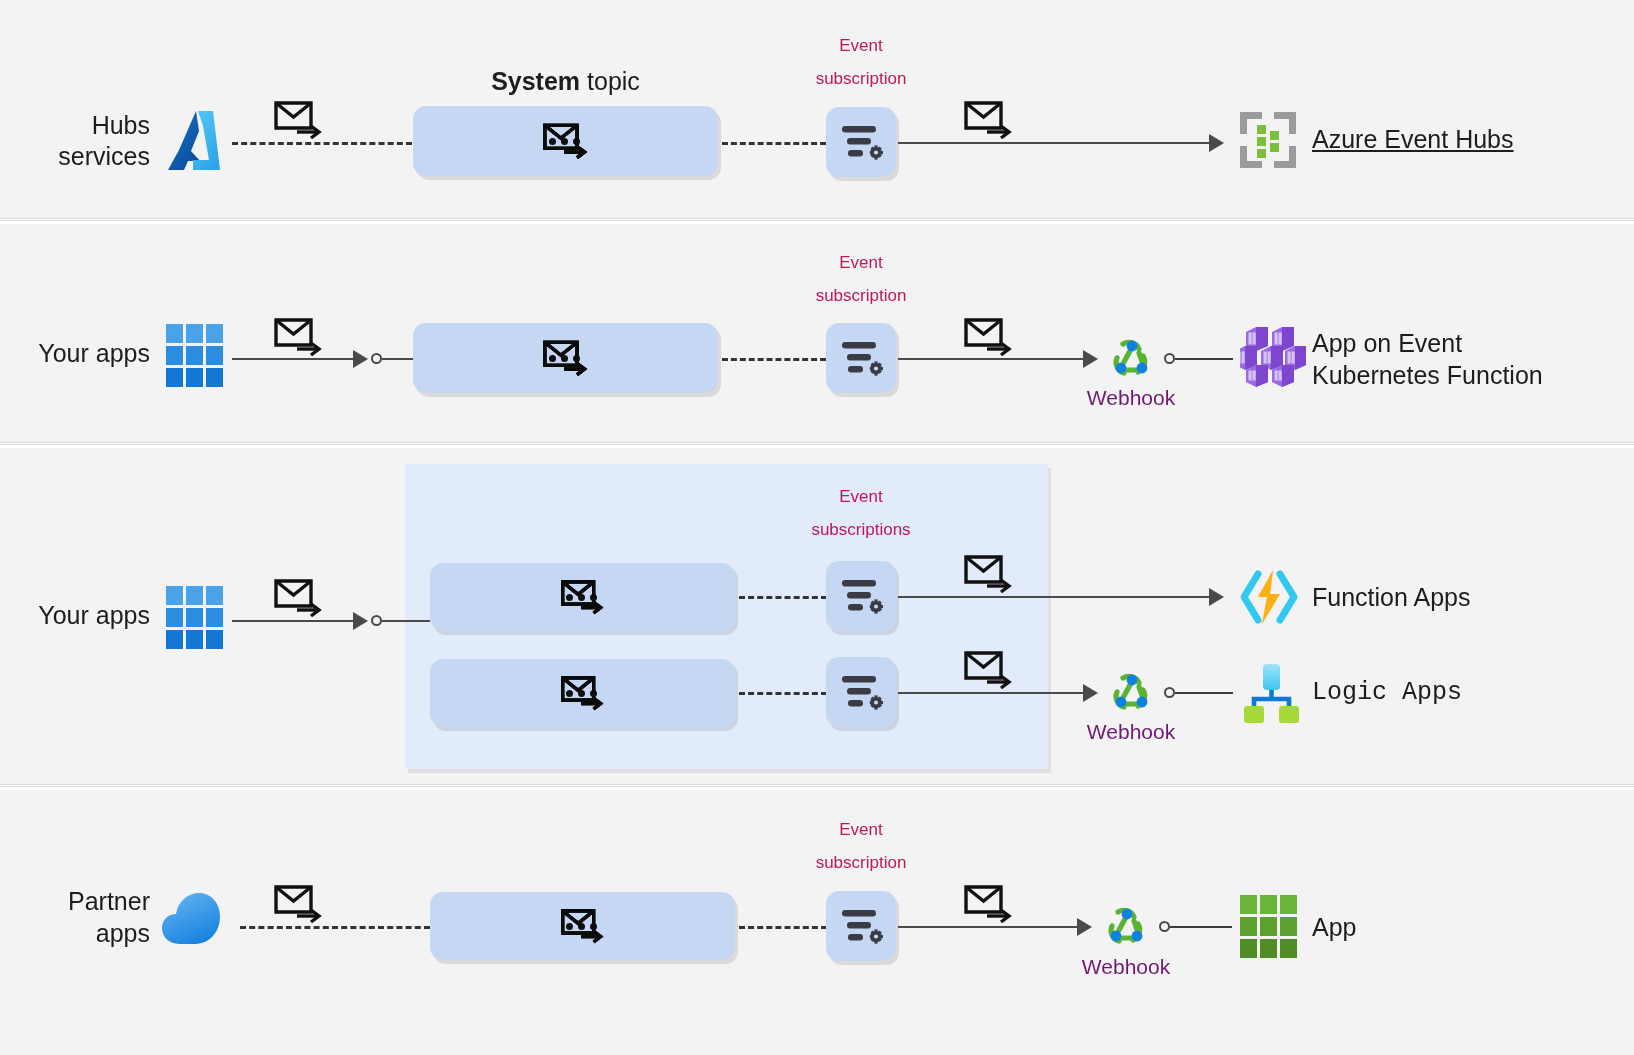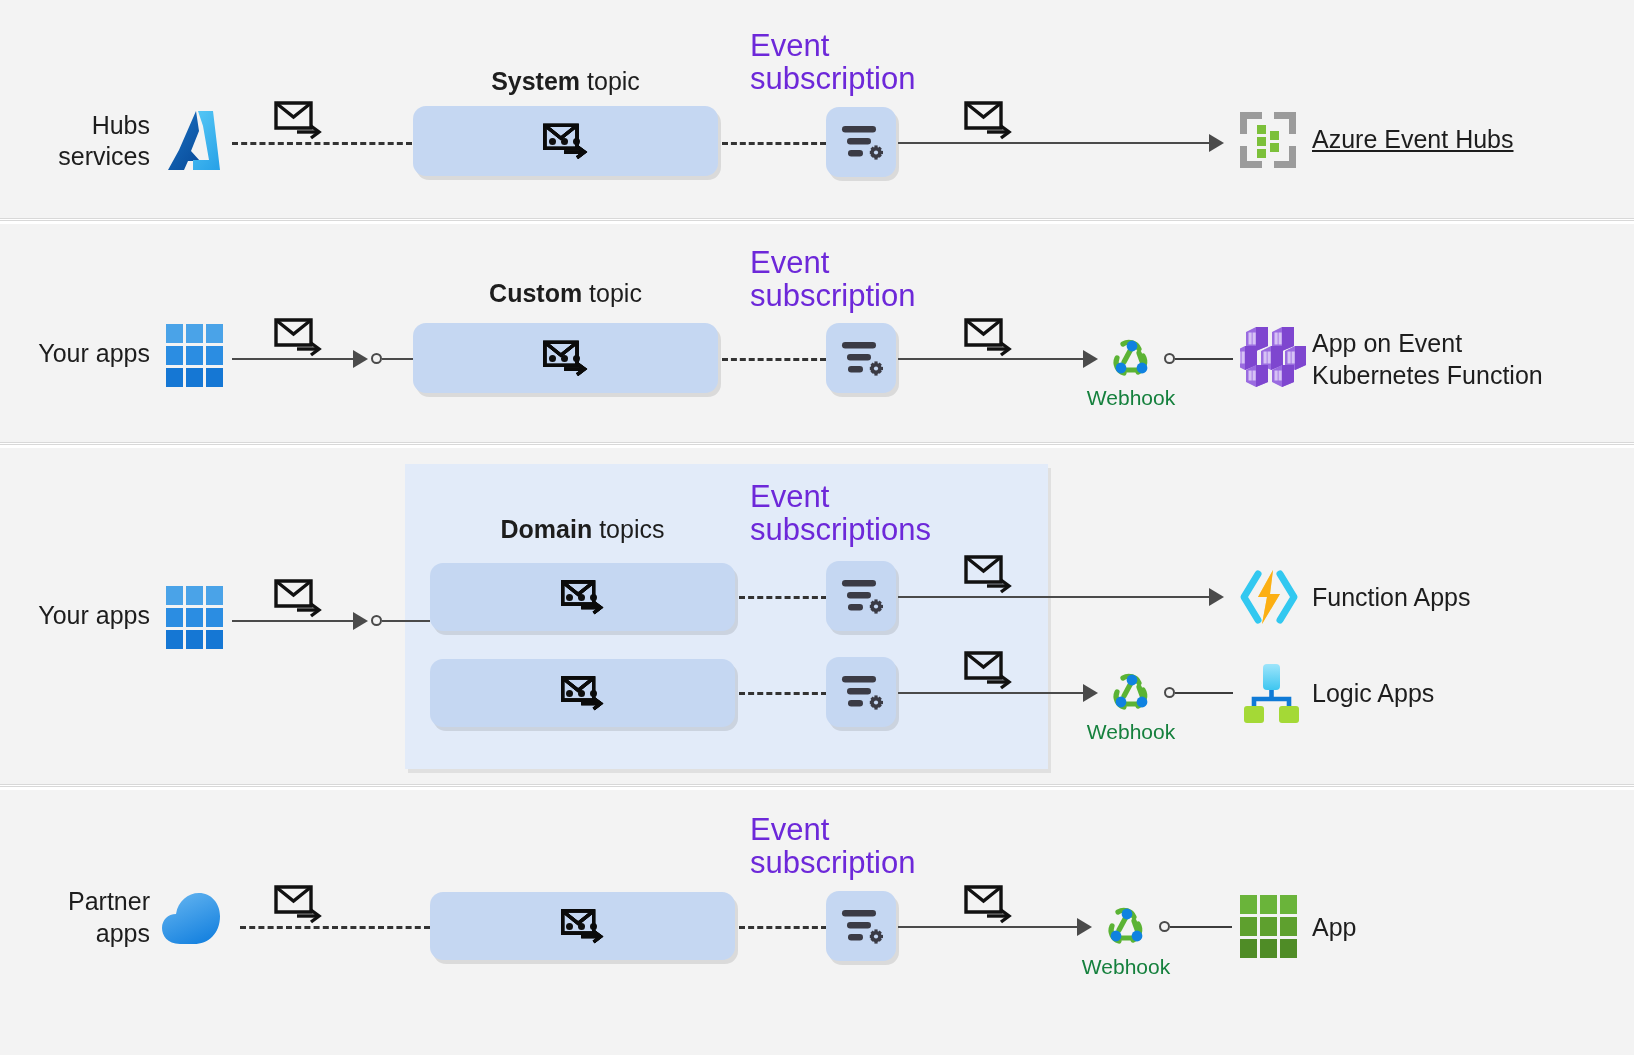--- a/index.html
+++ b/index.html
@@ -27,22 +27,22 @@
   #sep-1{top:218px;}
   #sep-2{top:442px;}
   #sep-3{top:784px;}
 
   
   .lbl{position:absolute;font-size:25px;line-height:30px;color:#1d1d1d;white-space:nowrap;}
   .lbl.right{text-align:right;}
   .topic-title{position:absolute;font-size:25px;line-height:30px;white-space:nowrap;text-align:center;}
   .topic-title b{font-weight:bold;}
   .topic-title span{font-weight:normal;}
-  .sub-title{position:absolute;font-size:31px;line-height:31px;text-align:left;white-space:nowrap;color:#6d28d9;}
-  .webhook-lbl{position:absolute;font-size:21px;color:#15803d;text-align:center;white-space:nowrap;}
+  .sub-title{position:absolute;font-size:17px;line-height:31px;text-align:center;white-space:nowrap;color:#be185d;}
+  .webhook-lbl{position:absolute;font-size:21px;color:#701a75;text-align:center;white-space:nowrap;}
 
   
   .topic-box{
     position:absolute;
     background:#c5d7f2;
     border-radius:13px;
     box-shadow:3px 4px 0 0 rgba(0,0,0,0.10);
     display:flex;align-items:center;justify-content:center;
     gap:6px;
   }
@@ -266,23 +266,20 @@
       <path d="M24 34 L44 34" stroke="#111" stroke-width="3.4"></path>
       <path d="M38 28 L46 34 L38 40" fill="none" stroke="#111" stroke-width="3.4"></path>
     </svg>
   </span>
 
   <div class="line" style="left:232px;top:358px;width:122px;"></div>
   <div class="arrowhead" style="left:353px;top:350px;"></div>
   <div class="dot-conn" style="left:371px;top:353px;"></div>
   <div class="line" style="left:382px;top:358px;width:31px;"></div>
 
-  <div class="topic-title" style="left:413px;top:278px;width:305px;">
-    <b>Custom</b><span> topic</span>
-  </div>
 
   <div class="topic-box" style="left:413px;top:323px;width:305px;height:70px;">
     <span class="icon">
       <svg width="48" height="44" viewBox="0 0 52 44">
           <path d="M3 5 L38 5 L38 30 L3 30 Z" fill="none" stroke="#0b0b0b" stroke-width="3.6"></path>
           <path d="M3 5 L20.5 19 L38 5" fill="none" stroke="#0b0b0b" stroke-width="3.6"></path>
           <path d="M24 34 L44 34" stroke="#0b0b0b" stroke-width="3.6"></path>
           <path d="M38 28 L46 34 L38 40" fill="none" stroke="#0b0b0b" stroke-width="3.6"></path>
         </svg>
     </span>
@@ -460,23 +457,20 @@
       <path d="M24 34 L44 34" stroke="#111" stroke-width="3.4"></path>
       <path d="M38 28 L46 34 L38 40" fill="none" stroke="#111" stroke-width="3.4"></path>
     </svg>
   </span>
 
   <div class="line" style="left:232px;top:620px;width:122px;"></div>
   <div class="arrowhead" style="left:353px;top:612px;"></div>
   <div class="dot-conn" style="left:371px;top:615px;"></div>
   <div class="line" style="left:382px;top:620px;width:48px;"></div>
 
-  <div class="topic-title" style="left:430px;top:514px;width:305px;">
-    <b>Domain</b><span> topics</span>
-  </div>
 
   <div class="topic-box" style="left:430px;top:563px;width:305px;height:68px;">
     <span class="icon">
       <svg width="46" height="42" viewBox="0 0 52 44">
           <path d="M3 5 L38 5 L38 30 L3 30 Z" fill="none" stroke="#0b0b0b" stroke-width="3.6"></path>
           <path d="M3 5 L20.5 19 L38 5" fill="none" stroke="#0b0b0b" stroke-width="3.6"></path>
           <path d="M24 34 L44 34" stroke="#0b0b0b" stroke-width="3.6"></path>
           <path d="M38 28 L46 34 L38 40" fill="none" stroke="#0b0b0b" stroke-width="3.6"></path>
         </svg>
     </span>
@@ -669,21 +663,21 @@
       </defs>
       <rect x="23" y="2" width="17" height="26" rx="4" fill="url(#laTop)"></rect>
       <g fill="none" stroke="#0f7ad6" stroke-width="4.6">
         <path d="M31.5 28 L31.5 37"></path>
         <path d="M14 45 L14 37 L49 37 L49 45"></path>
       </g>
       <rect x="4" y="44" width="20" height="17" rx="3" fill="#a4d936"></rect>
       <rect x="39" y="44" width="20" height="17" rx="3" fill="#a4d936"></rect>
     </svg>
   </span>
-  <div class="lbl" style="left:1312px;top:678px;">Logic Apps</div>
+  <div class="lbl" style="left:1312px;top:678px;font-family:Liberation Mono, monospace;">Logic Apps</div>
 
   <div class="lbl right" style="left:20px;top:886px;width:130px;">Partner</div>
   <div class="lbl right" style="left:20px;top:918px;width:130px;">apps</div>
 
   <span class="icon" style="left:160px;top:890px;">
     <svg width="72" height="58" viewBox="0 0 72 58">
       <defs>
         <linearGradient id="cldg" x1="0.2" y1="0" x2="0.7" y2="1">
           <stop offset="0%" stop-color="#63b4f0"></stop>
             <stop offset="100%" stop-color="#1581df"></stop>

